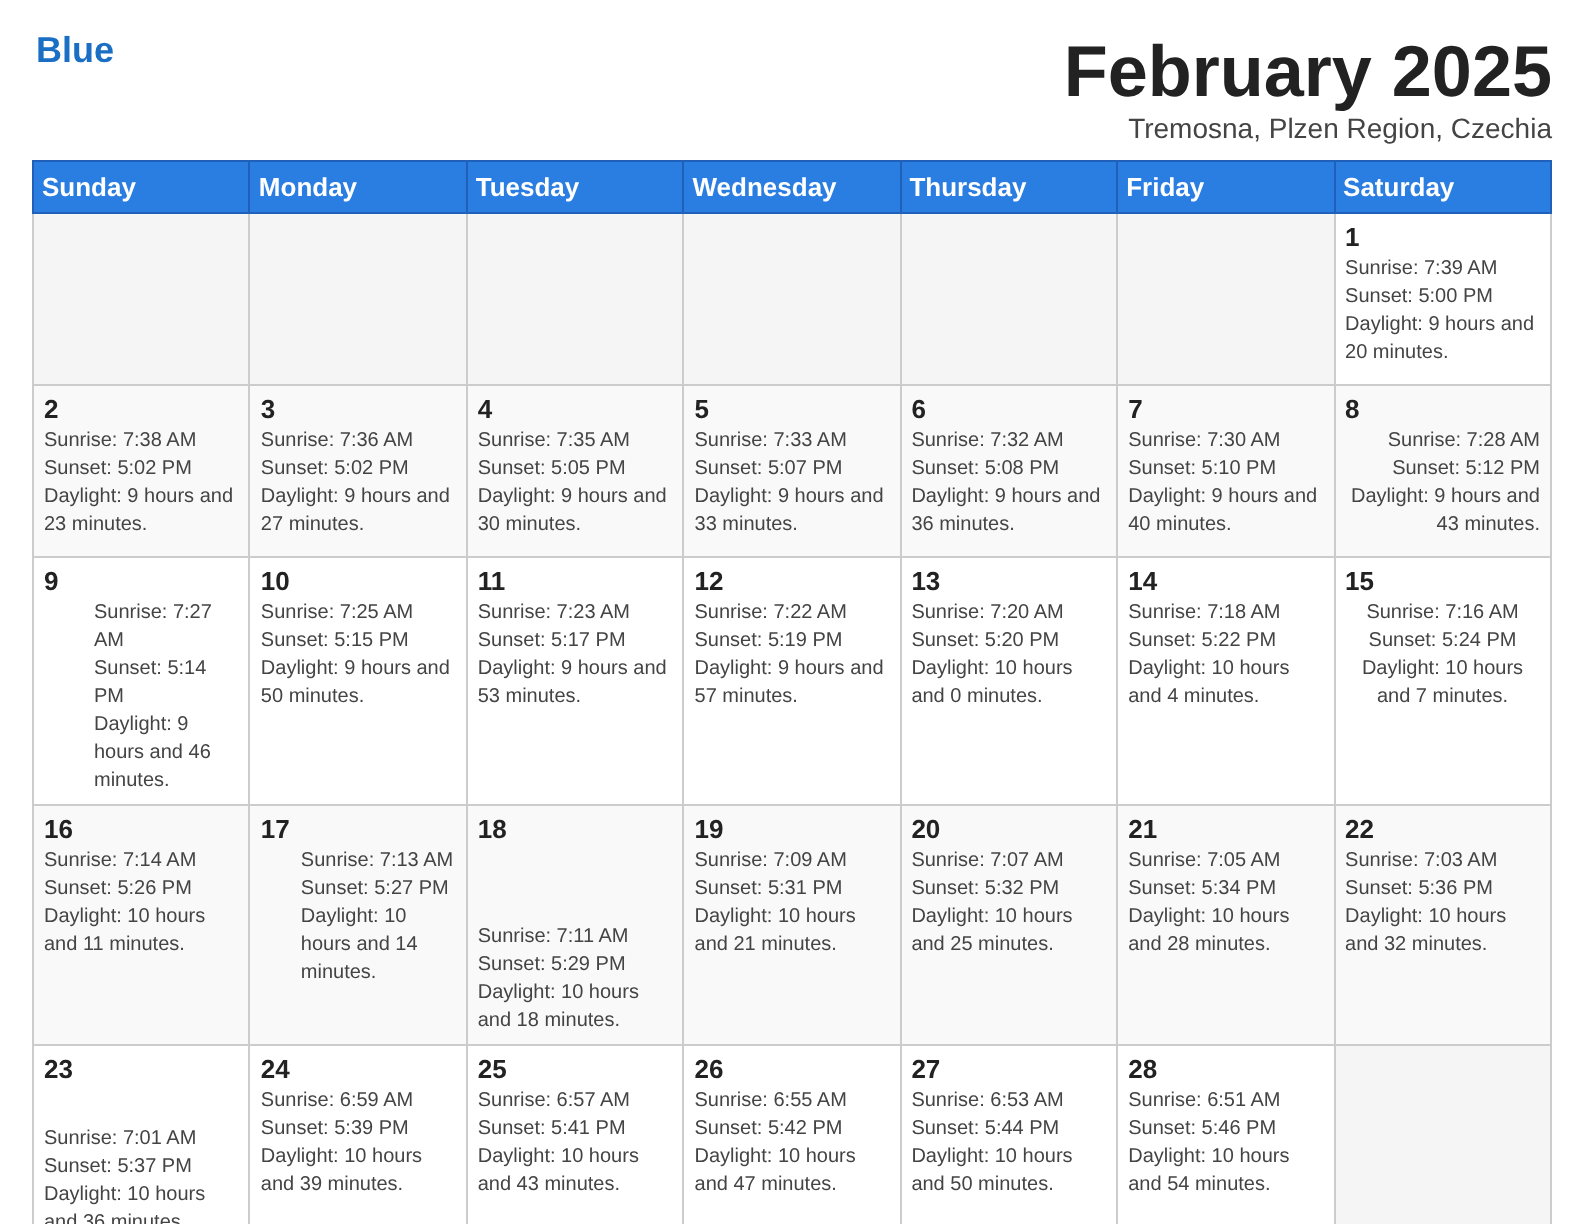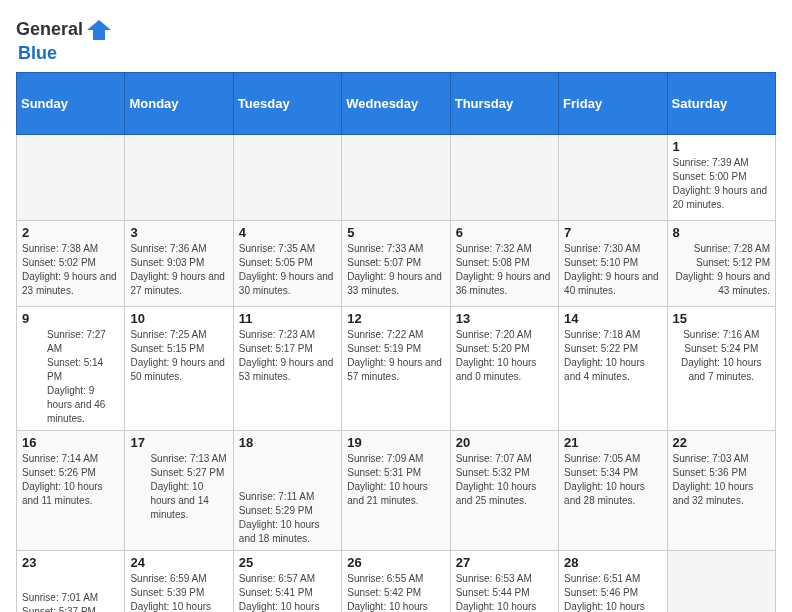--- a/index.html
+++ b/index.html
@@ -49,21 +49,21 @@
     .calendar {
       width: 100%;
       border-collapse: collapse;
       border: 1px solid #ccc;
     }
     .calendar th {
       background: #2a7de1;
       color: #fff;
       font-size: 13px;
       font-weight: bold;
-      padding: 23px 4px;
+      padding: 5px 4px;
       text-align: left;
       border: 1px solid #2060b8;
     }
     .calendar td {
       vertical-align: top;
       border: 1px solid #ccc;
       padding: 4px 5px;
       width: calc(100% / 7);
       height: 86px;
       font-size: 10.5px;
@@ -91,30 +91,26 @@
     tr:nth-child(even) td:not(.empty) {
       background: #f9f9f9;
     }
   </style>
 </head>
 <body>
 
 <div class="header">
   <div class="logo">
     <div>
-      <div style="display:flex;align-items:center;">
-        <span class="logo-text logo-general">General</span>
-        <svg class="logo-icon" viewBox="0 0 28 28" xmlns="http://www.w3.org/2000/svg">
-          <polygon points="14,4 26,14 20,14 20,24 8,24 8,14 2,14" fill="#2a7de1"></polygon>
-        </svg>
-      </div>
       <span class="logo-text logo-blue" style="margin-left:2px;">Blue</span>
     </div>
   </div>
   <div class="title-block">
+    <div class="calendar-title">February 2025</div>
+    <div class="calendar-subtitle">Tremosna, Plzen Region, Czechia</div>
   </div>
 </div>
 
 <table class="calendar">
   <thead>
     <tr>
     <th>Sunday</th>
         <th>Monday</th>
         <th>Tuesday</th>
         <th>Wednesday</th>
@@ -141,21 +137,21 @@
       <tr>
         <td>
           <span class="day-number">2</span>
           <div class="day-info" style="white-space: pre-line;">Sunrise: 7:38 AM
 Sunset: 5:02 PM
 Daylight: 9 hours and 23 minutes.</div>
         </td>
         <td>
           <span class="day-number">3</span>
           <div class="day-info" style="white-space: pre-line;">Sunrise: 7:36 AM
-Sunset: 9:03 PM
+Sunset: 5:02 PM
 Daylight: 9 hours and 27 minutes.</div>
         </td>
         <td>
           <span class="day-number">4</span>
           <div class="day-info" style="white-space: pre-line;">Sunrise: 7:35 AM
 Sunset: 5:05 PM
 Daylight: 9 hours and 30 minutes.</div>
         </td>
         <td>
           <span class="day-number">5</span>

